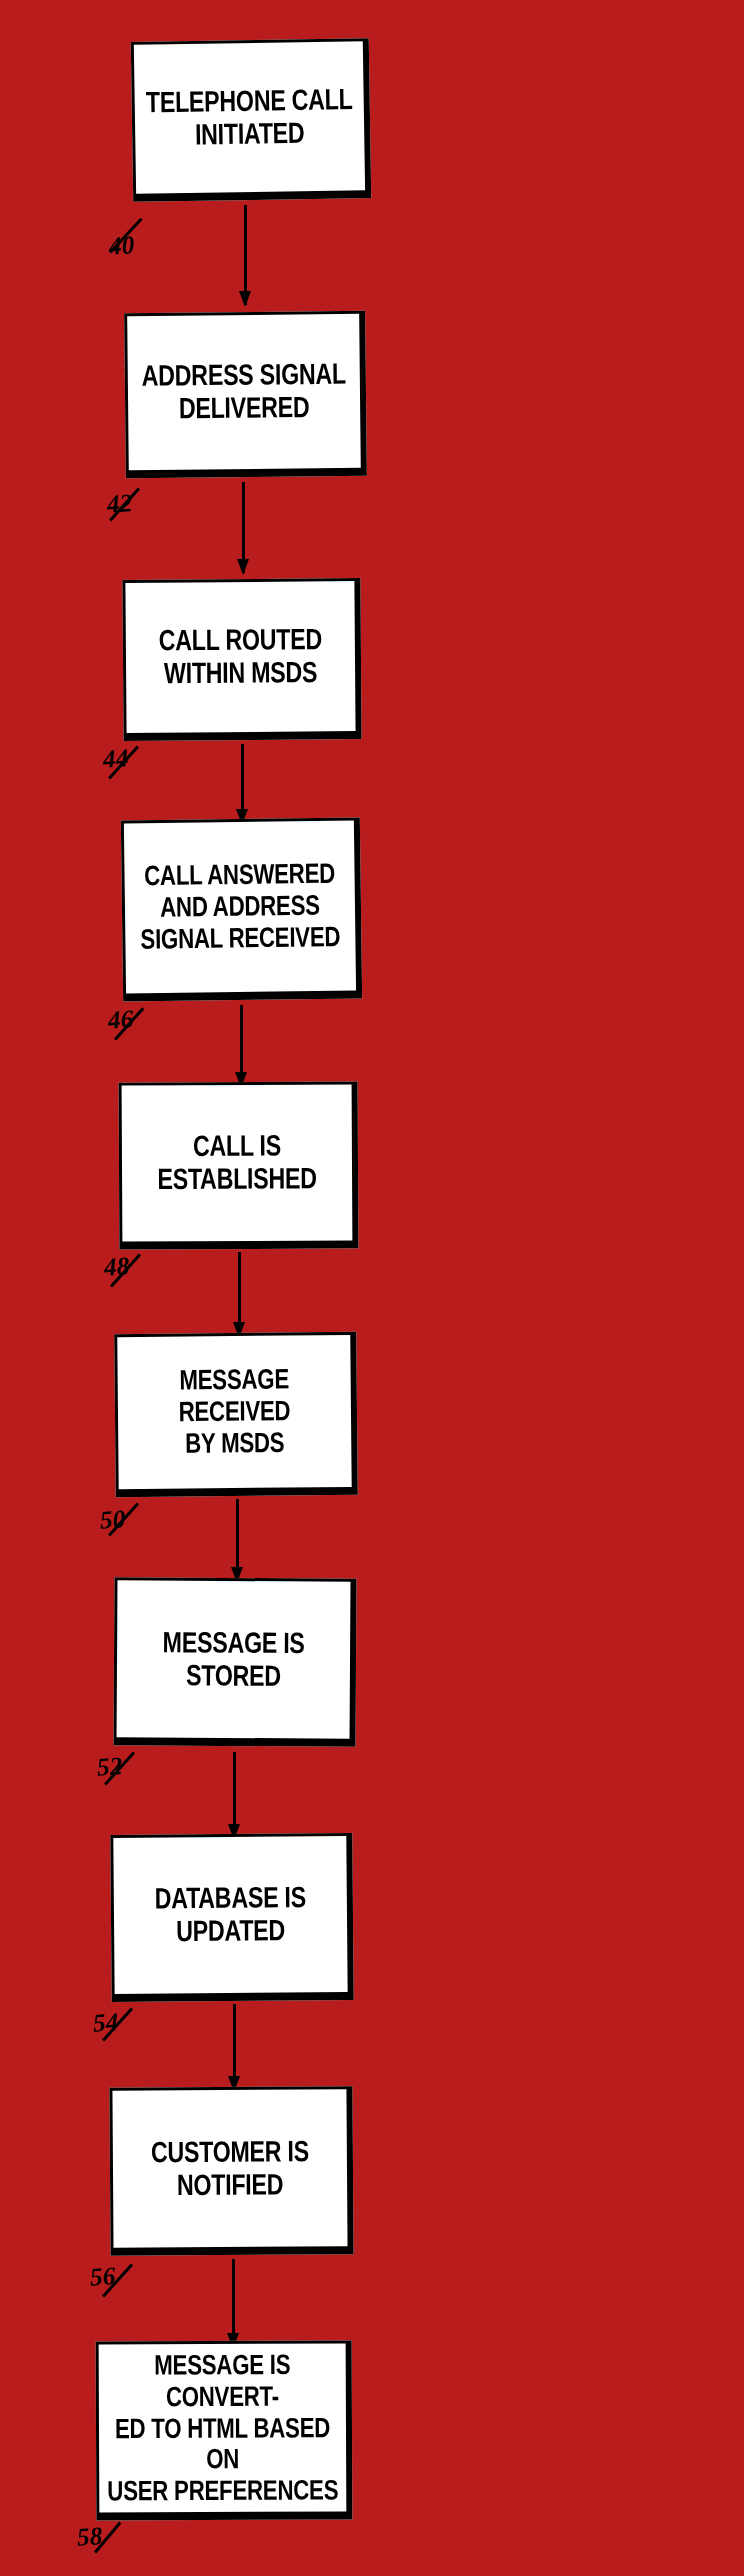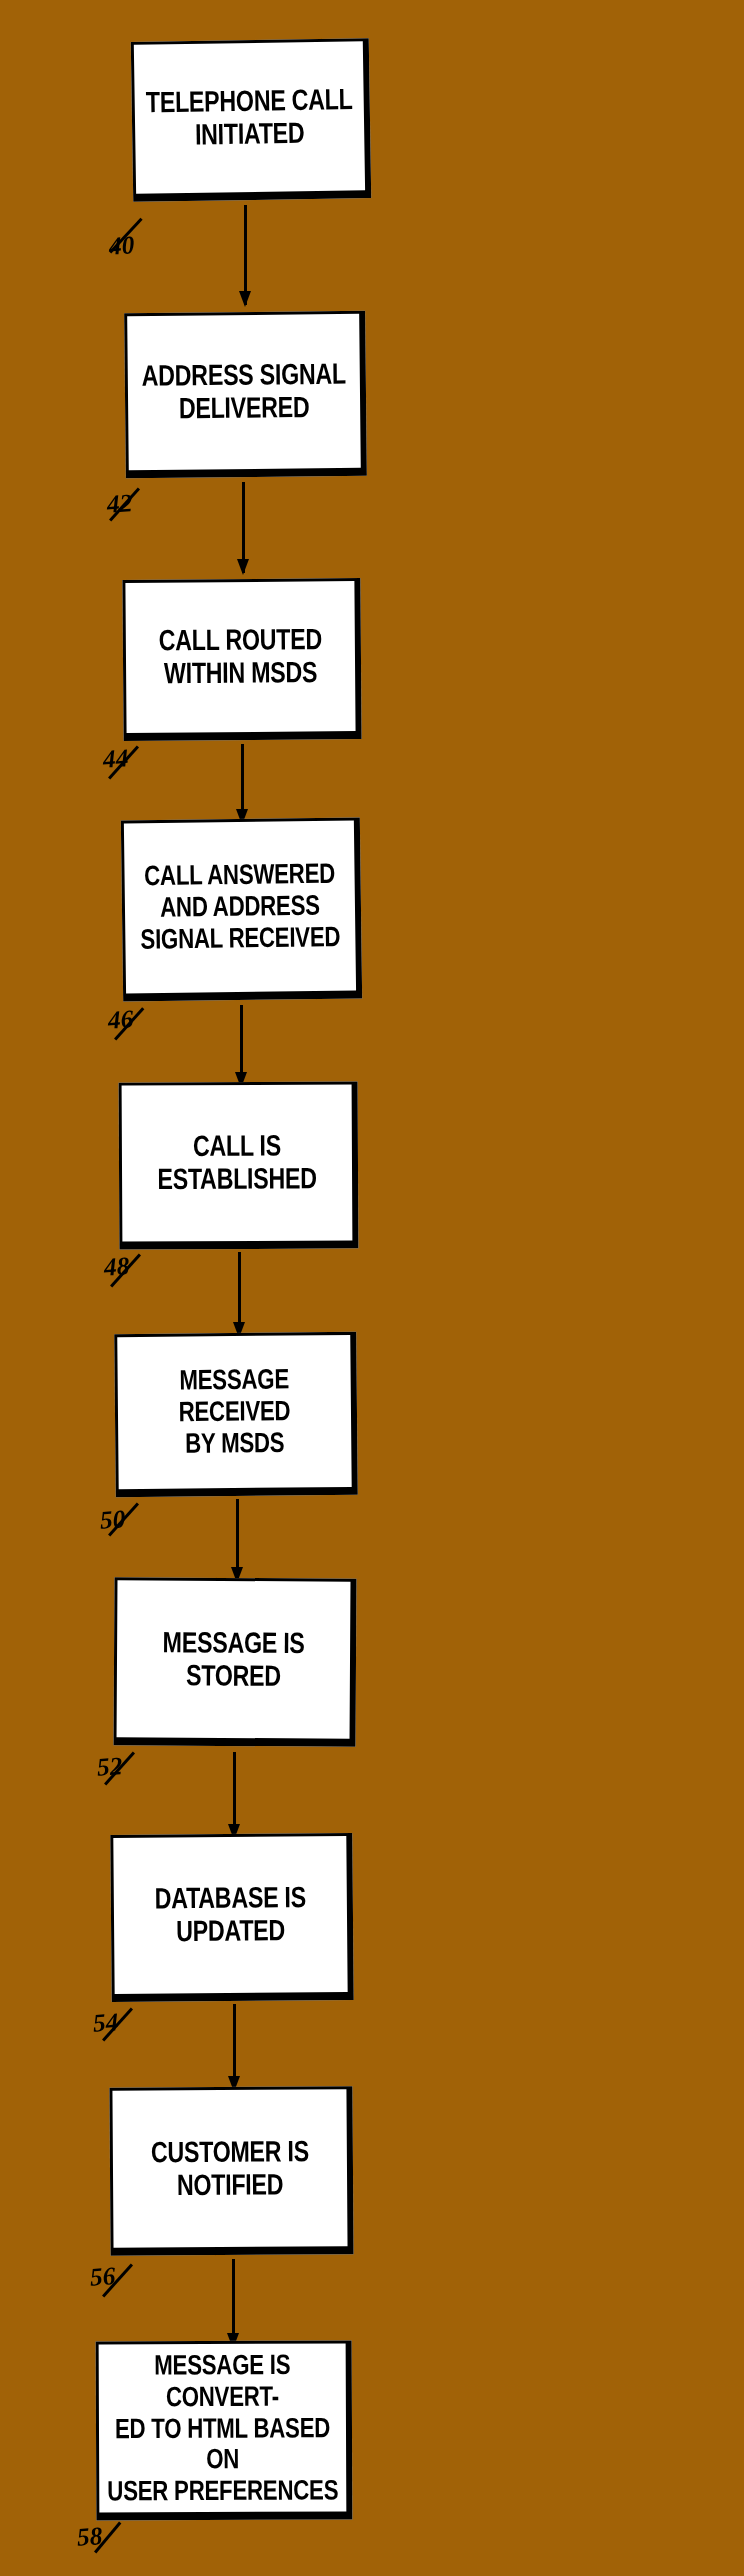--- a/index.html
+++ b/index.html
@@ -9,21 +9,21 @@
   }
   body {
     font-family: "Liberation Sans", sans-serif;
     -webkit-font-smoothing: none;
   }
 
   #figure-root {
     position: relative;
     width: 744px;
     height: 2576px;
-    background: #a16207;
+    background: #b91c1c;
     overflow: hidden;
   }
 
   
   .flow-node {
     position: absolute;
     box-sizing: border-box;
     background: #ffffff;
     border: 3.5px solid #000000;
     border-right-width: 6.1px;

